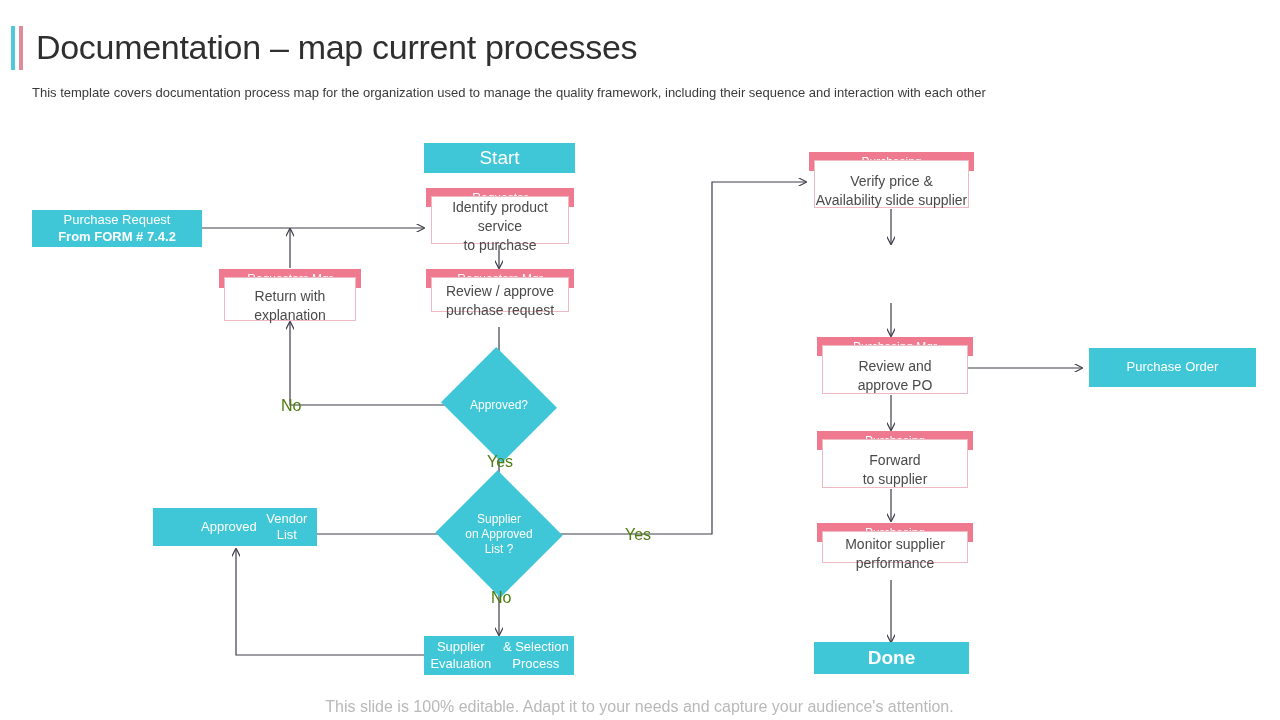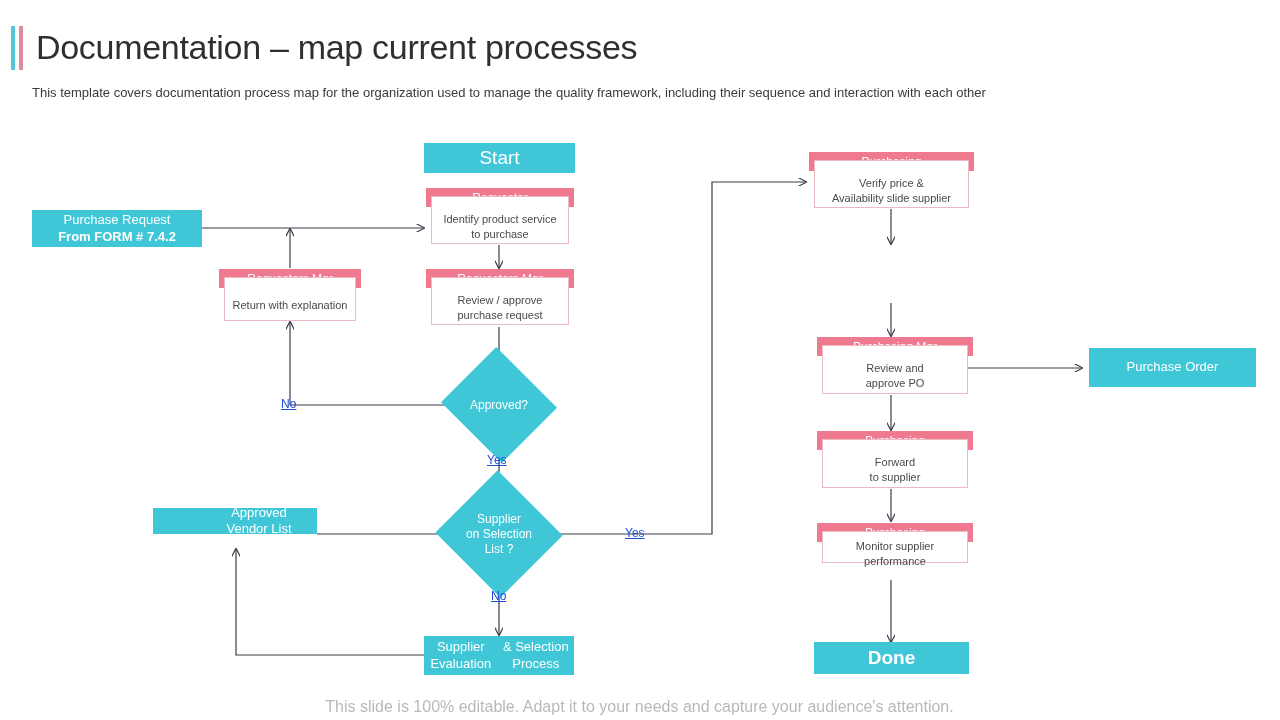--- a/index.html
+++ b/index.html
@@ -48,41 +48,40 @@
     position: absolute; left: -5px; right: -5px; top: 0; height: 19px;
     background: #ef7a90; color: #ffffff;
     font-size: 12px; display: flex; align-items: center;
     justify-content: center; white-space: nowrap;
   }
   .proc .body {
     position: absolute; left: 0; right: 0; top: 8px; bottom: 0;
     border: 1px solid #efb9c4; background: #ffffff;
     display: flex; align-items: center; justify-content: center;
     padding-top: 13px; text-align: center;
-    font-size: 11px; color: #4a4a4a; line-height: 1.35;
+    font-size: 14px; color: #4a4a4a; line-height: 1.35;
   }
 
   
   .diamond { }
   .diamond .shape {
     position: absolute; inset: 0;
     background: #3fc7d8;
     transform: rotate(45deg);
   }
   .diamond .txt {
     position: absolute; inset: 0;
     display: flex; align-items: center; justify-content: center;
     text-align: center; color: #ffffff; font-size: 12px; line-height: 1.25;
   }
 
   
   .edge-label {
-    position: absolute; font-size: 12px; color: #1d4ed8;
+    position: absolute; font-size: 16px; color: #4d7c0f;
     white-space: nowrap;
-    text-decoration: underline;
   }
 
   svg.wires { position: absolute; left: 0; top: 0; width: 1280px; height: 720px; }
   svg.wires line, svg.wires polyline { stroke: #3c3c4a; stroke-width: 1.2; fill: none; }
 </style>
 </head>
 <body>
 
 <div id="stage">
 
@@ -140,21 +139,21 @@
   <div class="node proc" style="left:431px; top:188px; width:138px; height:56px;">
     <div class="hdr">Requestor</div>
     <div class="body">
       <div>
         <div>Identify product service</div>
         <div>to purchase</div>
       </div>
     </div>
   </div>
 
-  <div class="node proc" style="left:431px; top:269px; width:138px; height:56px;padding-left:20px;">
+  <div class="node proc" style="left:431px; top:269px; width:138px; height:43px;padding-left:20px;">
     <div class="hdr">Requestors Mgr</div>
     <div class="body">
       <div>
         <div>Review / approve</div>
         <div>purchase request</div>
       </div>
     </div>
   </div>
 
   <div class="node proc" style="left:224px; top:269px; width:132px; height:52px;">
@@ -170,30 +169,30 @@
   </div>
 
   <div class="edge-label" style="left:281px; top:397px;">No</div>
   <div class="edge-label" style="left:487px; top:453px;">Yes</div>
 
   <div class="node diamond" style="left:453px; top:490px; width:92px; height:88px;">
     <div class="shape"></div>
     <div class="txt">
       <div>
         <div>Supplier</div>
-        <div>on Selection</div>
+        <div>on Approved</div>
         <div>List ?</div>
       </div>
     </div>
   </div>
 
   <div class="edge-label" style="left:491px; top:589px;">No</div>
   <div class="edge-label" style="left:625px; top:526px;">Yes</div>
 
-  <div class="node solid mid" style="left:153px; top:508px; width:164px; height:26px; flex-direction:column;padding-left:48px;">
+  <div class="node solid mid" style="left:153px; top:508px; width:164px; height:38px; flex-direction:row;padding-left:48px;">
     <span>Approved</span>
     <span>Vendor List</span>
   </div>
 
   <div class="node solid mid" style="left:424px; top:636px; width:150px; height:39px; flex-direction:row;">
     <span>Supplier Evaluation</span>
     <span>&amp; Selection Process</span>
   </div>
 
   <div class="node proc" style="left:814px; top:152px; width:155px; height:56px;">

